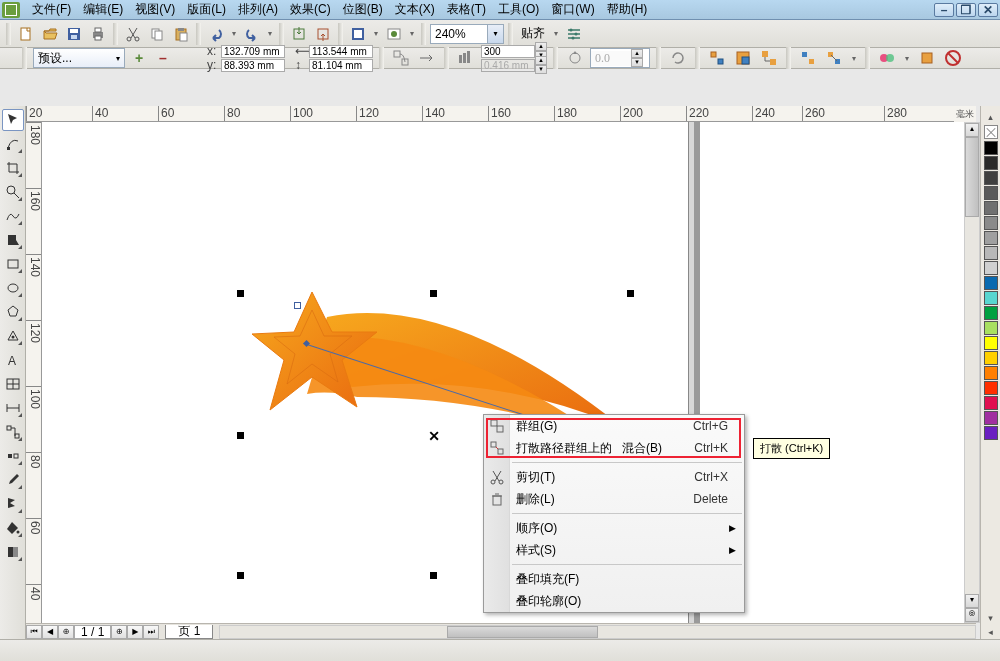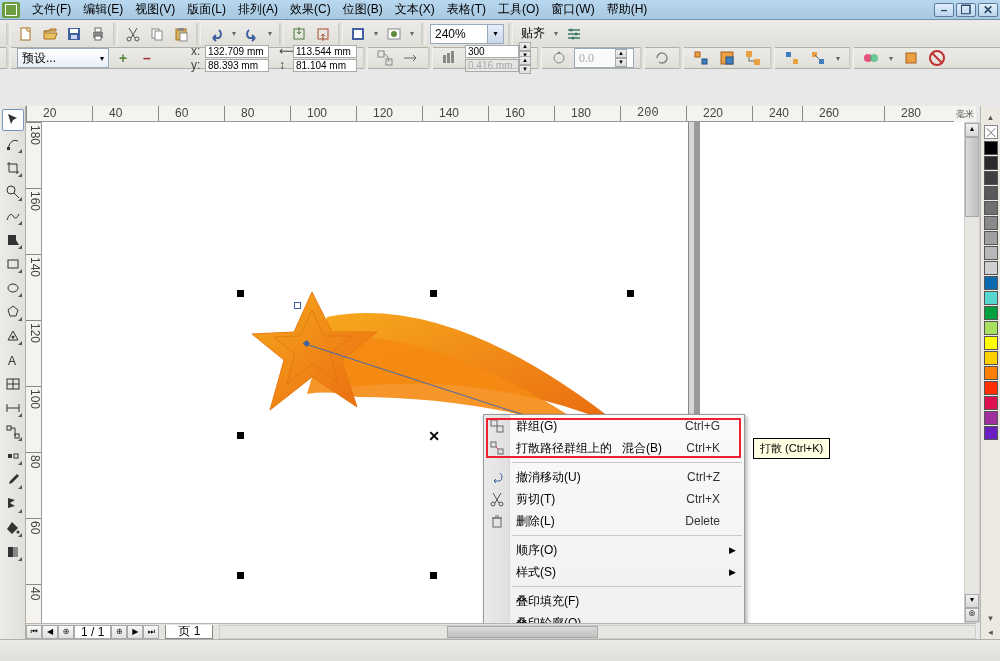--- a/index.html
+++ b/index.html
@@ -19,34 +19,34 @@
 .tb-btn { width: 22px; height: 22px; display: flex; align-items: center; justify-content: center; border: 1px solid transparent; border-radius: 2px; }
 .tb-btn svg { width: 16px; height: 16px; }
 .tb-dd { width: 10px; height: 22px; display: flex; align-items: center; justify-content: center; color: #666; font-size: 8px; }
 .tb-combo { display: flex; align-items: center; border: 1px solid #9ab; background: #fff; height: 20px; }
 .tb-combo input { border: none; width: 50px; padding: 0 4px; outline: none; }
 .tb-combo .arrbtn { width: 16px; height: 18px; background: linear-gradient(#e8eef8, #c8d8ec); border-left: 1px solid #9ab; display: flex; align-items: center; justify-content: center; font-size: 8px; }
 .spin { display: flex; flex-direction: column; width: 12px; }
 .spin div { height: 9px; background: linear-gradient(#eee, #ddd); border: 1px solid #aaa; font-size: 7px; line-height: 6px; text-align: center; }
 
 
-.propbar { height: 21px; background: linear-gradient(#ecebe8, #e0dfd9); border-bottom: 1px solid #b0afa8; display: flex; align-items: center; padding: 0 4px; gap: 4px; }
+.propbar { height: 21px; background: linear-gradient(#ecebe8, #e0dfd9); border-bottom: 1px solid #b0afa8; display: flex; align-items: center; padding: 0 20px; gap: 4px; }
 .preset-combo { width: 92px; height: 20px; border: 1px solid #9ab; background: linear-gradient(#fff, #e8eef8); display: flex; align-items: center; padding: 0 4px; }
 .plus-btn, .minus-btn { width: 20px; height: 20px; display: flex; align-items: center; justify-content: center; font-size: 14px; color: #5a8a3a; font-weight: bold; }
 .minus-btn { color: #a03030; }
 .coord-box { display: flex; flex-direction: column; font-size: 10px; margin-left: 30px; }
 .coord-row { display: flex; align-items: center; height: 14px; }
 .coord-row .lbl { width: 14px; color: #444; }
 .coord-row input { width: 64px; height: 13px; border: 1px solid #aaa; padding: 0 2px; font-size: 10px; }
 .prop-ico { width: 22px; height: 22px; display: flex; align-items: center; justify-content: center; }
 .prop-ico svg { width: 18px; height: 18px; }
 
 
 .ruler-h { position: absolute; left: 26px; top: 106px; right: 24px; height: 16px; background: #f5f3ee; border-bottom: 1px solid #999; display: flex; font-size: 9px; color: #444; overflow: hidden; }
-.ruler-h .tick { position: absolute; top: 0; border-left: 1px solid #888; height: 16px; padding-left: 16px; }
+.ruler-h .tick { position: absolute; top: 0; border-left: 1px solid #888; height: 16px; padding-left: 2px; }
 .ruler-v { position: absolute; left: 26px; top: 122px; width: 16px; bottom: 38px; background: #f5f3ee; border-right: 1px solid #999; font-size: 9px; color: #444; overflow: hidden; }
 .ruler-v .tick { position: absolute; left: 0; border-top: 1px solid #888; width: 16px; writing-mode: vertical-rl; padding-top: 2px; }
 .ruler-corner { position: absolute; left: 26px; top: 106px; width: 16px; height: 16px; background: #eceae4; border: 1px solid #aaa; }
 .ruler-unit { position: absolute; right: 24px; top: 106px; font-size: 9px; color: #555; background: #f5f3ee; padding: 2px; }
 
 
 .toolbox { position: absolute; left: 0; top: 106px; width: 26px; bottom: 22px; background: linear-gradient(90deg, #ecebe8, #e0dfd9); border-right: 1px solid #b0afa8; display: flex; flex-direction: column; padding-top: 2px; }
 .tx-btn { width: 22px; height: 22px; margin: 1px 2px; display: flex; align-items: center; justify-content: center; border: 1px solid transparent; position: relative; }
 .tx-btn.sel { background: #fff; border-color: #7a95c2; border-radius: 2px; }
 .tx-btn svg { width: 16px; height: 16px; }
@@ -64,21 +64,21 @@
 .sel-handle { position: absolute; width: 7px; height: 7px; background: #000; }
 .sel-center { position: absolute; font-size: 14px; font-weight: bold; color: #000; transform: translate(-50%, -50%); }
 .sel-node-box { position: absolute; width: 7px; height: 7px; border: 1px solid #4060a0; background: #fff; }
 .sel-node-dot { position: absolute; width: 5px; height: 5px; background: #4060a0; transform: rotate(45deg); }
 .bez-line { position: absolute; border-top: 1px solid #4a6aa8; height: 0; transform-origin: left; }
 
 
 .ctxmenu { position: absolute; left: 483px; top: 414px; width: 262px; background: linear-gradient(#fafafa, #f0f0f0); border: 1px solid #9a9a9a; box-shadow: 2px 2px 4px rgba(0,0,0,0.3); }
 .ctxmenu .icon-col { position: absolute; left: 0; top: 0; bottom: 0; width: 26px; background: linear-gradient(90deg, #eaeaea, #e0e0e0); border-right: 1px solid #d8d8d8; }
 .ctx-item { position: relative; height: 22px; display: flex; align-items: center; padding-left: 32px; }
-.ctx-item .sc { margin-left: auto; margin-right: 24px; color: #333; text-align: center; }
+.ctx-item .sc { margin-left: auto; margin-right: 16px; color: #333; text-align: center; }
 .ctx-item .arr { position: absolute; right: 8px; font-size: 9px; }
 .ctx-item .ico { position: absolute; left: 4px; width: 18px; height: 18px; display: flex; align-items: center; justify-content: center; }
 .ctx-sep { height: 1px; background: #c8c8c8; margin: 3px 2px 3px 28px; }
 .ctx-hl { position: absolute; left: 486px; top: 418px; width: 255px; height: 40px; border: 2px solid #e23; pointer-events: none; }
 
 
 .tooltip { position: absolute; left: 753px; top: 438px; background: #ffffe1; border: 1px solid #000; padding: 2px 6px; font-size: 11px; }
 
 
 .palette { position: absolute; right: 0; top: 106px; width: 20px; bottom: 22px; background: #ece9e2; border-left: 1px solid #b8b5ae; display: flex; flex-direction: column; align-items: center; padding-top: 4px; }
@@ -504,21 +504,21 @@
 <div class="ruler-h" id="rulerH">
     <div class="tick" style="left: 0px;">20</div>
     <div class="tick" style="left: 66px;">40</div>
     <div class="tick" style="left: 132px;">60</div>
     <div class="tick" style="left: 198px;">80</div>
     <div class="tick" style="left: 264px;">100</div>
     <div class="tick" style="left: 330px;">120</div>
     <div class="tick" style="left: 396px;">140</div>
     <div class="tick" style="left: 462px;">160</div>
     <div class="tick" style="left: 528px;">180</div>
-    <div class="tick" style="left: 594px; font-family: Liberation Mono, monospace;">200</div>
+    <div class="tick" style="left: 594px;">200</div>
     <div class="tick" style="left: 660px;">220</div>
     <div class="tick" style="left: 726px;">240</div>
     <div class="tick" style="left: 776px;">260</div>
     <div class="tick" style="left: 858px;">280</div>
   </div>
 <div class="ruler-unit">毫米</div>
 <div class="ruler-v" id="rulerV">
     <div class="tick" style="top: 0px;">180</div>
     <div class="tick" style="top: 66px;">160</div>
     <div class="tick" style="top: 132px;">140</div>
@@ -622,29 +622,20 @@
         </svg>
       </div>
     <span>打散路径群组上的</span>
       <span style="margin-left:10px">混合(B)</span>
       <span class="sc">Ctrl+K</span>
   </div>
   <div class="ctx-sep"></div>
   <div class="ctx-item">
     <div class="ico">
         <svg width="16" height="16">
-          <path d="M11 4a5 5 0 0 1 0 8H5M5 12l2-2M5 12l2 2" fill="none" stroke="#4060a0"></path>
-        </svg>
-      </div>
-    <span>撤消移动(U)</span>
-      <span class="sc">Ctrl+Z</span>
-  </div>
-  <div class="ctx-item">
-    <div class="ico">
-        <svg width="16" height="16">
           <path d="M4 2l6 10M12 2l-6 10" stroke="#555"></path>
           <circle cx="4" cy="13" r="2" fill="none" stroke="#555"></circle>
           <circle cx="12" cy="13" r="2" fill="none" stroke="#555"></circle>
         </svg>
       </div>
     <span>剪切(T)</span>
       <span class="sc">Ctrl+X</span>
   </div>
   <div class="ctx-item">
     <div class="ico">

